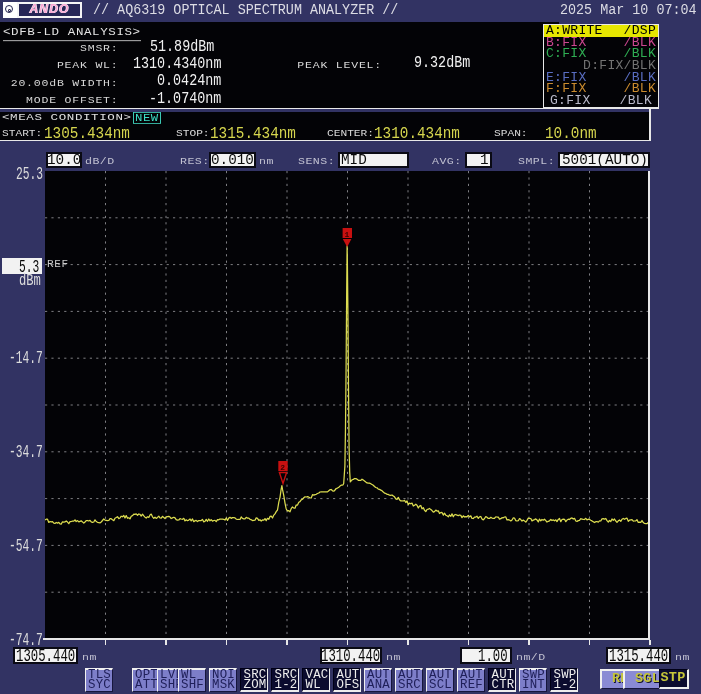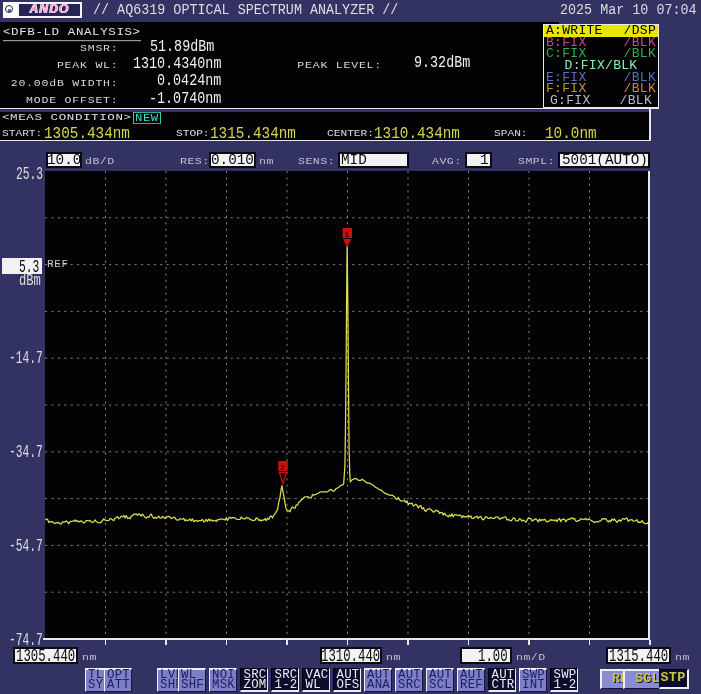--- a/index.html
+++ b/index.html
@@ -48,21 +48,21 @@
       <span>/DSP</span>
     </div>
 <div style="height:11.7px;color:#cc4790;font-size:13px;line-height:11.5px;display:flex;justify-content:space-between;padding:0 2px;letter-spacing:0.3px">
       <span>B:FIX</span>
       <span>/BLK</span>
     </div>
 <div style="height:11.7px;color:#2fae53;font-size:13px;line-height:11.5px;display:flex;justify-content:space-between;padding:0 2px;letter-spacing:0.3px">
       <span>C:FIX</span>
       <span>/BLK</span>
     </div>
-<div style="height:11.7px;color:#86efac;font-size:13px;line-height:11.5px;display:flex;justify-content:center;padding:0 2px;letter-spacing:0.3px">
+<div style="height:11.7px;color:#737373;font-size:13px;line-height:11.5px;display:flex;justify-content:flex-end;padding:0 2px;letter-spacing:0.3px">
       <span>D:FIX</span>
       <span>/BLK</span>
     </div>
 <div style="height:11.7px;color:#5a6ec2;font-size:13px;line-height:11.5px;display:flex;justify-content:space-between;padding:0 2px;letter-spacing:0.3px">
       <span>E:FIX</span>
       <span>/BLK</span>
     </div>
 <div style="height:11.7px;color:#cc8c2e;font-size:13px;line-height:11.5px;display:flex;justify-content:space-between;padding:0 2px;letter-spacing:0.3px">
       <span>F:FIX</span>
       <span>/BLK</span>
@@ -169,21 +169,21 @@
 <div class="abs" style="left:386.0px;top:651.5px;font-size:11.6px;color:#c2c2d2;transform:scaleY(0.85);transform-origin:left top;letter-spacing:0.45px;white-space:pre;line-height:1.0;">nm</div>
 <div class="abs box" style="left:460px;top:647px;width:52px;height:16.5px"></div>
 <div class="abs" style="left:478.4px;top:647.1px;font-size:18.0px;color:#0a0a0a;transform:scaleX(0.685);transform-origin:left top;white-space:pre;line-height:1.0;">1.00</div>
 <div class="abs" style="left:516.0px;top:651.5px;font-size:11.6px;color:#c2c2d2;transform:scaleY(0.85);transform-origin:left top;letter-spacing:0.45px;white-space:pre;line-height:1.0;">nm/D</div>
 <div class="abs box" style="left:606px;top:647px;width:65px;height:16.5px"></div>
 <div class="abs" style="left:608.9px;top:647.1px;font-size:18.0px;color:#0a0a0a;transform:scaleX(0.685);transform-origin:left top;white-space:pre;line-height:1.0;">1315.440</div>
 <div class="abs" style="left:675.0px;top:651.5px;font-size:11.6px;color:#c2c2d2;transform:scaleY(0.85);transform-origin:left top;letter-spacing:0.45px;white-space:pre;line-height:1.0;">nm</div>
 
 <div class="btn" style="left:85px;top:668px">TLS
 SYC</div>
-<div class="btn" style="left:104px;top:668px">OPT
+<div class="btn" style="left:132px;top:668px">OPT
 ATT</div>
 <div class="btn" style="left:157px;top:668px">LVL
 SHF</div>
 <div class="btn" style="left:178px;top:668px">WL
 SHF</div>
 <div class="btn" style="left:209px;top:668px">NOI
 MSK</div>
 <div class="btn btnd" style="left:240px;top:668px">SRC
 ZOM</div>
 <div class="btn btnd" style="left:271px;top:668px">SRC

